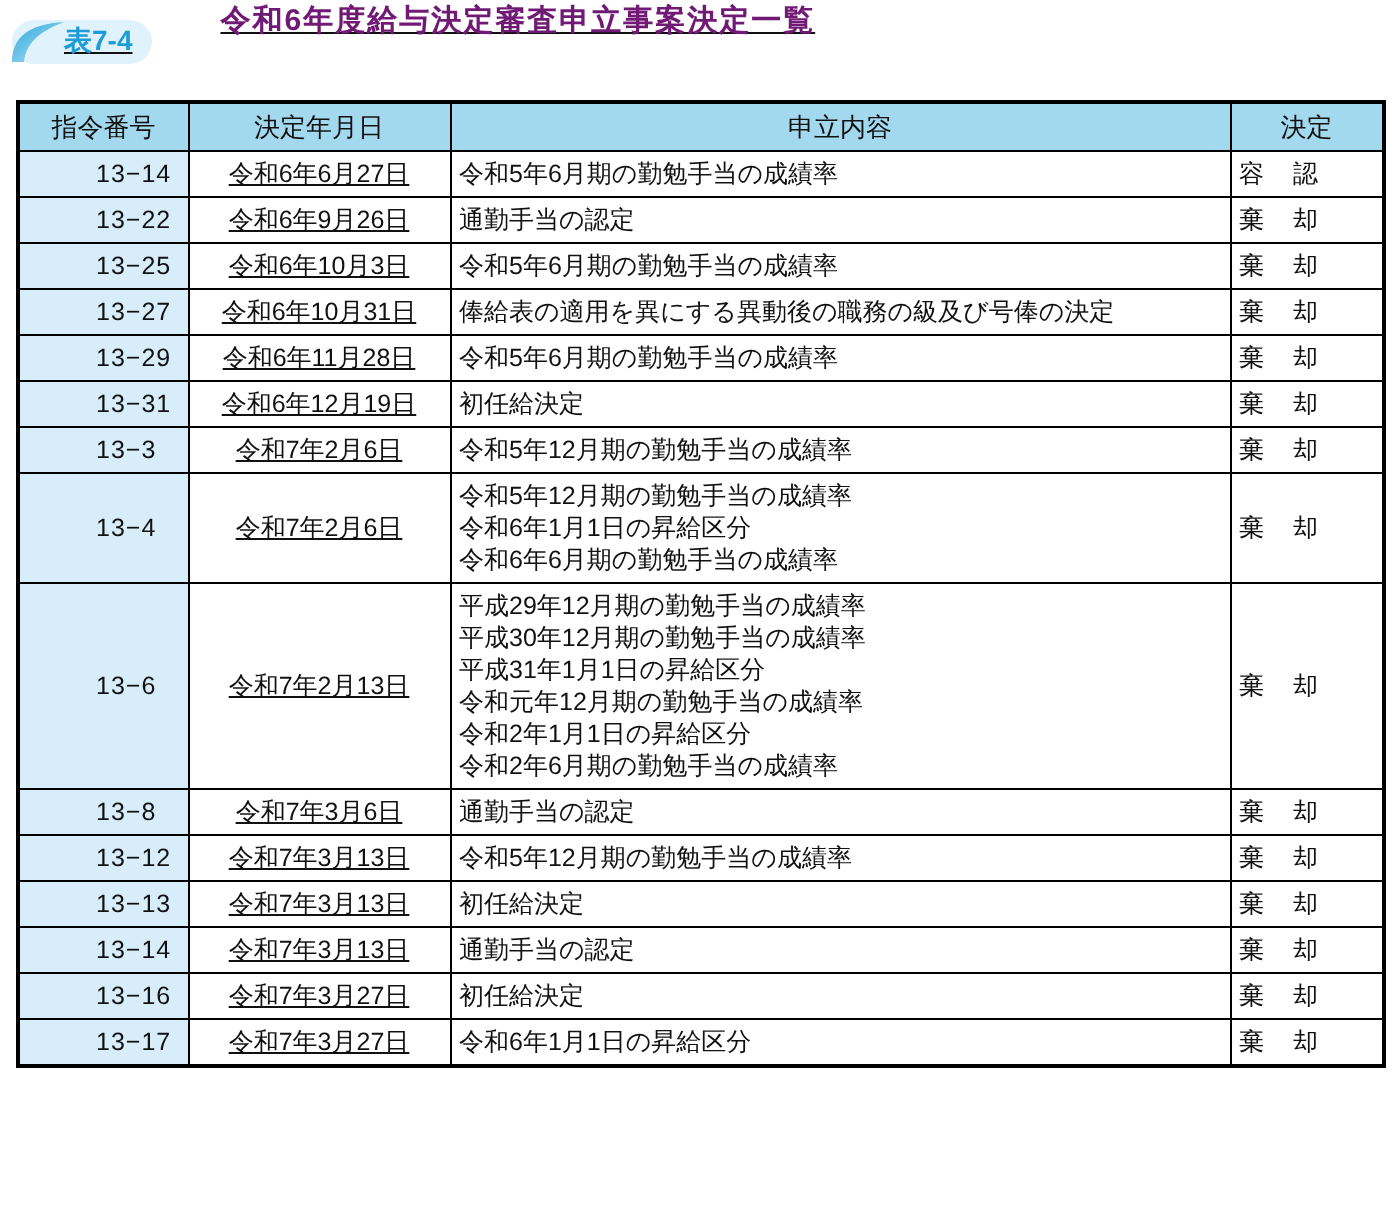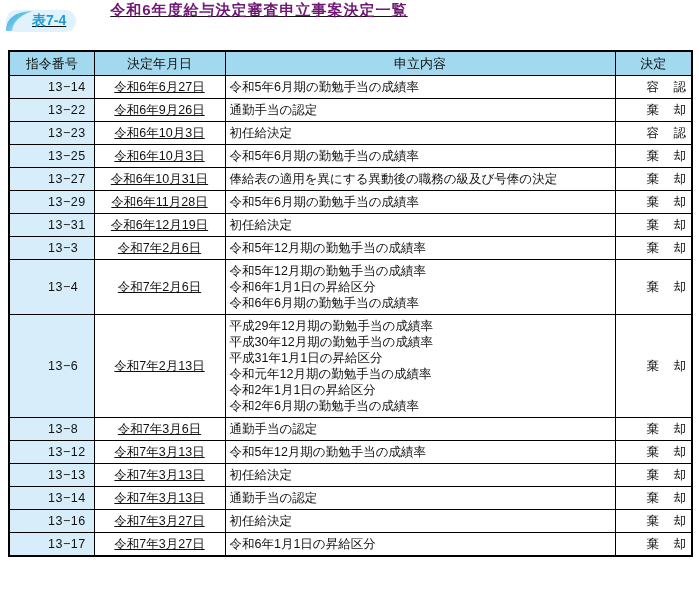--- a/index.html
+++ b/index.html
@@ -62,21 +62,21 @@
   thead th{
     background:var(--header-bg);
     font-weight:normal;
     text-align:center;
     height:17px;
     font-size:13px;
   }
   td.no{background:var(--label-col-bg);text-align:left;letter-spacing:0.5px;padding-left:38px;}
   td.date{text-align:center;text-decoration:underline;}
   td.content{text-align:left;padding-left:4px;padding-right:6px;}
-  td.decision{text-align:right;letter-spacing:1px;}
+  td.decision{text-align:left;letter-spacing:1px;}
   .content-line{white-space:nowrap;}
 </style>
 </head>
 <body>
 
 <div class="page">
 
   <div class="title-bar">
     <div class="badge">
       <svg class="swoosh" viewBox="0 0 28 22" aria-hidden="true">
@@ -119,28 +119,20 @@
         </tr>
         <tr>
           <td class="no">13−22</td>
           <td class="date">令和6年9月26日</td>
           <td class="content">
             <div class="content-line">通勤手当の認定</div>
           </td>
           <td class="decision">棄　却</td>
         </tr>
         <tr>
-          <td class="no">13−23</td>
-          <td class="date">令和6年10月3日</td>
-          <td class="content">
-            <div class="content-line">初任給決定</div>
-          </td>
-          <td class="decision">容　認</td>
-        </tr>
-        <tr>
           <td class="no">13−25</td>
           <td class="date">令和6年10月3日</td>
           <td class="content">
             <div class="content-line">令和5年6月期の勤勉手当の成績率</div>
           </td>
           <td class="decision">棄　却</td>
         </tr>
         <tr>
           <td class="no">13−27</td>
           <td class="date">令和6年10月31日</td>

